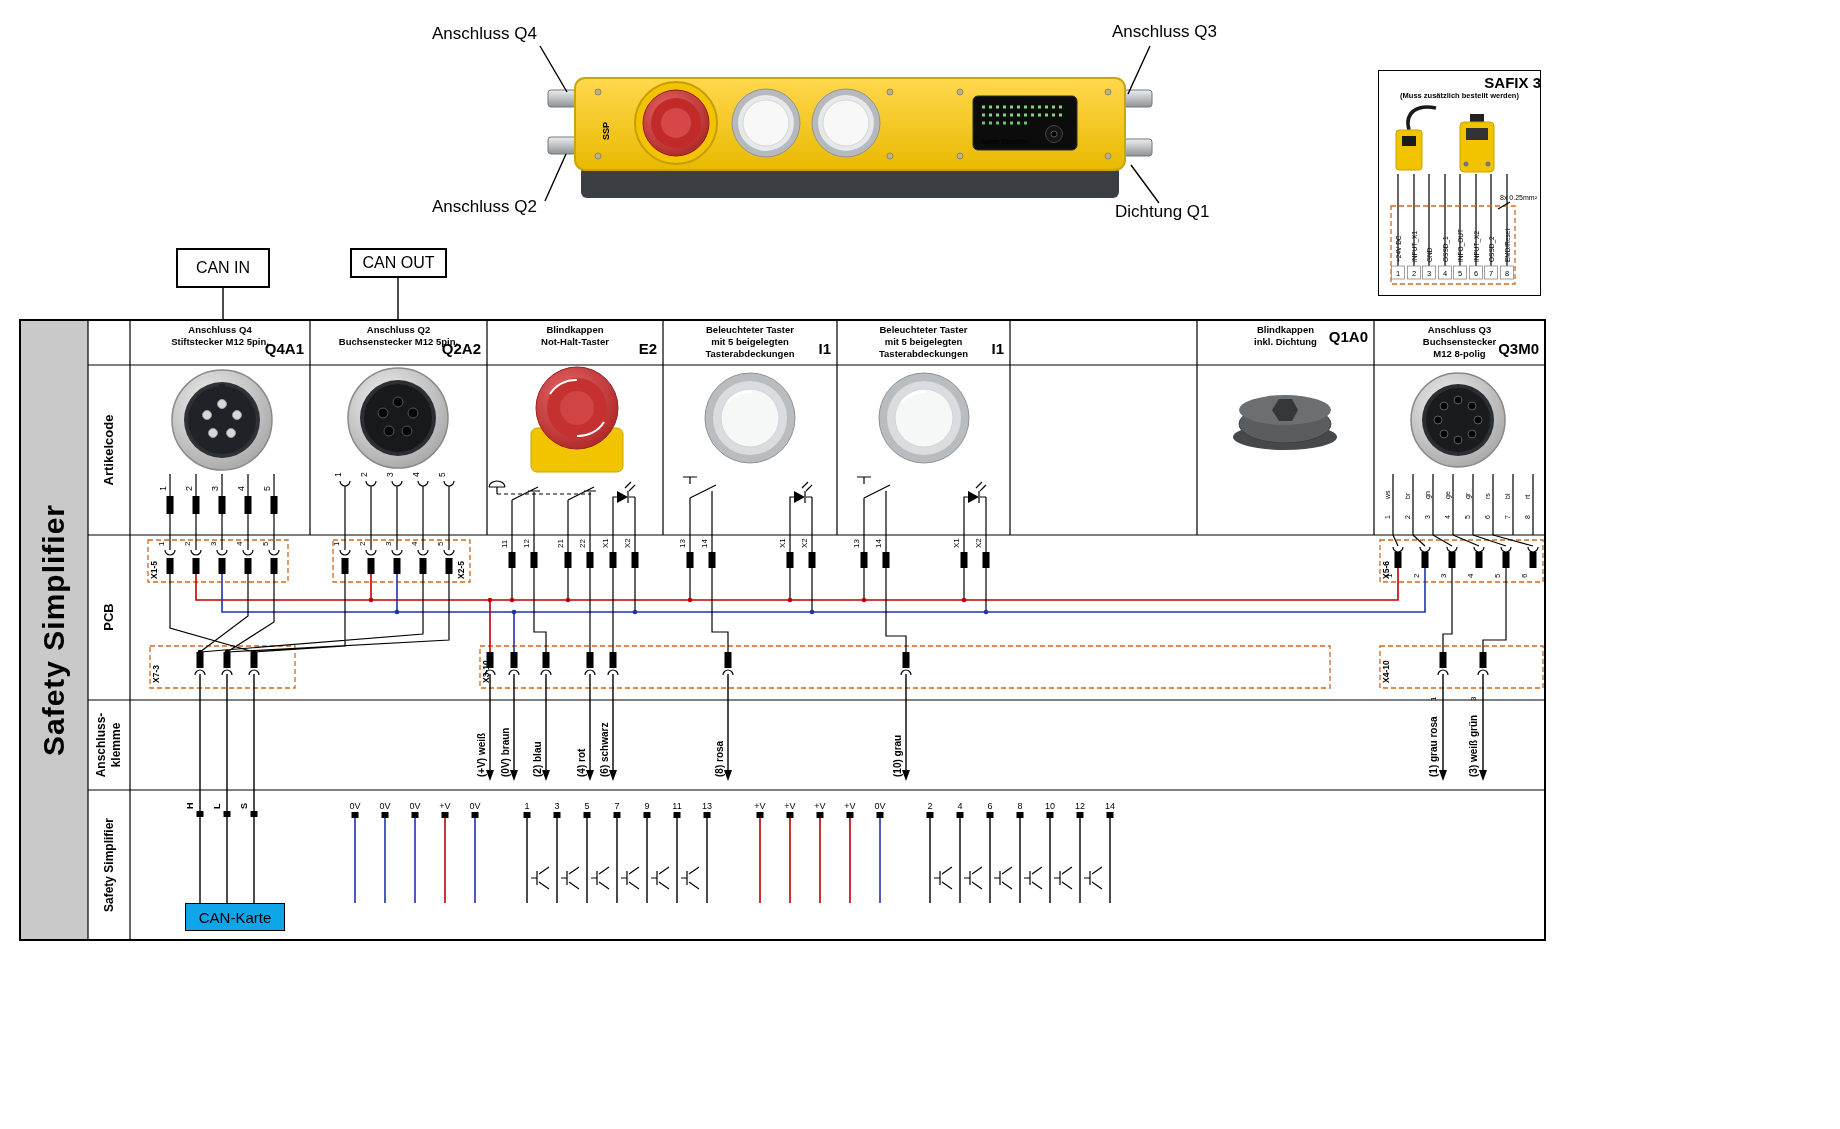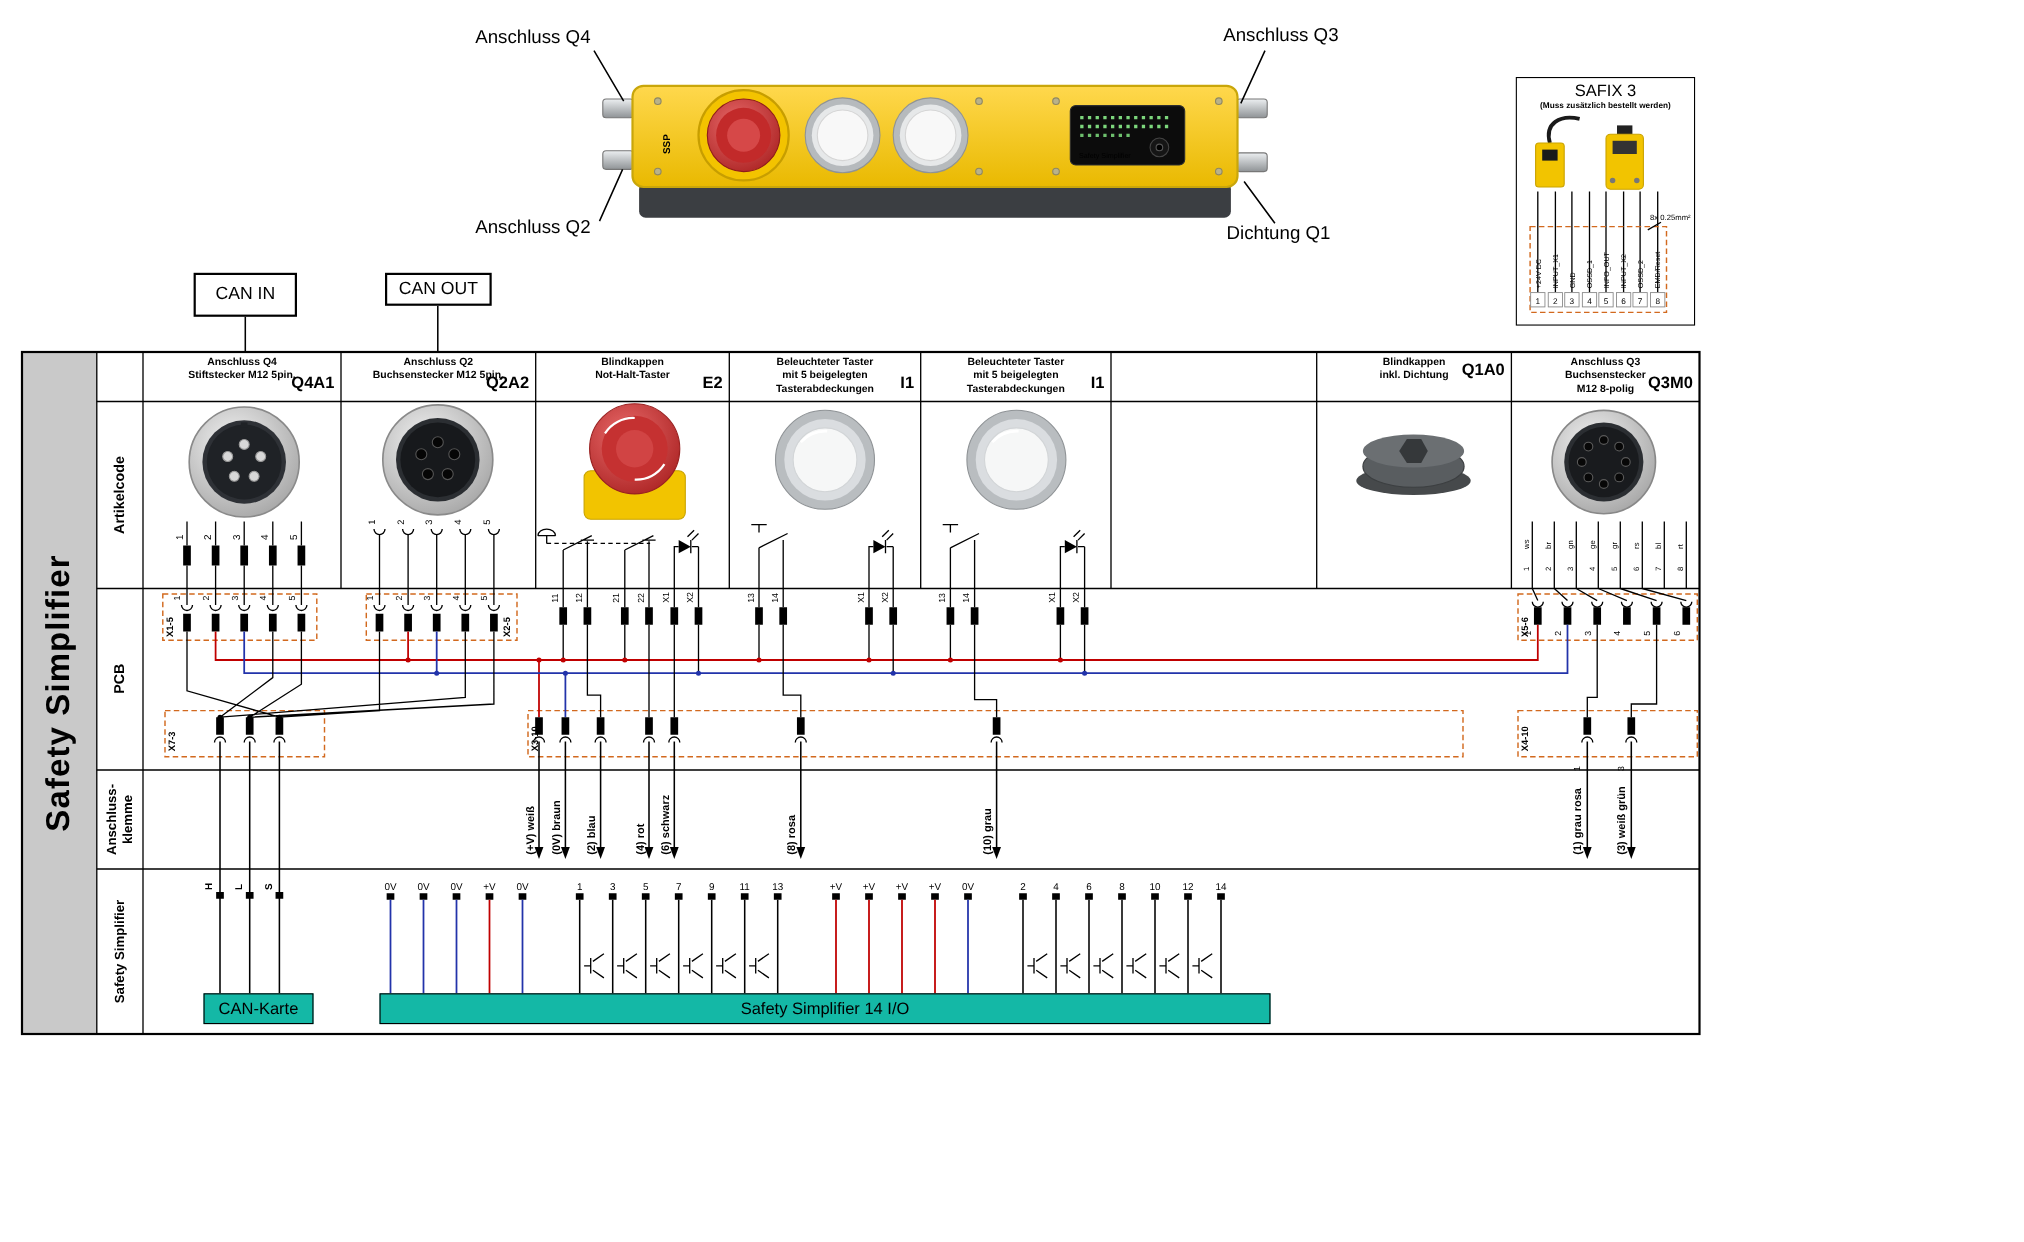--- a/index.html
+++ b/index.html
@@ -1,29 +1,29 @@
 <!DOCTYPE html>
 <html><head>
 <meta charset="utf-8">
 <style>
   *{margin:0;padding:0;box-sizing:border-box}
   body{font-family:"Liberation Sans",sans-serif;background:#fff;color:#000}
   .stage{position:relative;width:1840px;height:1129px;background:#fff;overflow:hidden}
   .abs{position:absolute}
   .lbl{font-size:17px;white-space:nowrap}
   .canbox{border:2px solid #000;background:#fff;display:flex;align-items:center;justify-content:center;font-size:16px}
-  .box2{border:1.5px solid #000;background:#14b8a6;display:flex;align-items:center;justify-content:center;font-size:15px}
+  .box2{border:1.5px solid #000;background:#0ea5e9;display:flex;align-items:center;justify-content:center;font-size:15px}
   .grayband{background:#c9c9c9}
   .vrot{position:absolute;display:flex;align-items:center;justify-content:center;transform:rotate(-90deg)}
   .side{font-size:30px;font-weight:bold;letter-spacing:1px}
   .rowlbl{font-size:13px;font-weight:bold;text-align:center;line-height:1.25}
   .hdr{position:absolute;display:flex;flex-direction:column;align-items:center;padding-top:3px;background:transparent}
   .hdr .d{font-size:9.5px;font-weight:bold;line-height:1.25;text-align:center}
   .hdr .code{position:absolute;right:5px;bottom:7px;font-size:15px;font-weight:bold}
-  .safixtitle{font-size:15px;font-weight:normal;text-align:center}
+  .safixtitle{font-size:15px;font-weight:bold;text-align:right}
   .safixsub{font-size:7.5px;font-weight:bold;text-align:center}
   svg{position:absolute;left:0;top:0}
   svg text{fill:#000}
   .w{stroke:#000;stroke-width:1.2;fill:none}
   .w7{stroke:#000;stroke-width:7;fill:none}
   .wr{stroke:#c00000;stroke-width:1.6;fill:none}
   .wb{stroke:#2233aa;stroke-width:1.6;fill:none}
   .wk{stroke:#000;stroke-width:1.4;fill:none}
   .dash{stroke:#000;stroke-width:1;stroke-dasharray:4 3;fill:none}
   .dashbox{stroke:#d2691e;stroke-width:1.3;stroke-dasharray:5 3;fill:none}
@@ -515,15 +515,14 @@
   <div class="hdr" style="left:1375px;top:321px;width:169px;height:43px">
     <div class="d">
         <div>Anschluss Q3</div>
         <div>Buchsenstecker</div>
         <div>M12 8-polig</div>
       </div>
     <div class="code">Q3M0</div>
   </div>
 
   <div class="abs box2" style="left:185px;top:903px;width:100px;height:28px">CAN-Karte</div>
-  <div class="abs box2" style="left:345px;top:903px;width:810px;height:28px">Safety Simplifier 14 I/O</div>
 
 </div>
 
 </body></html>

